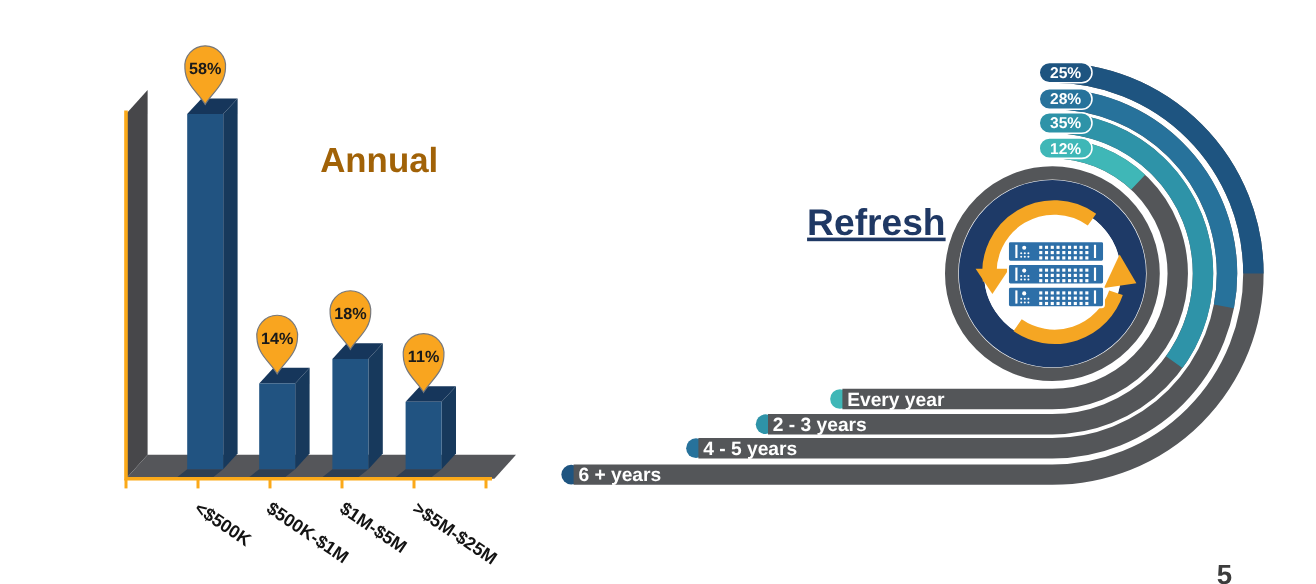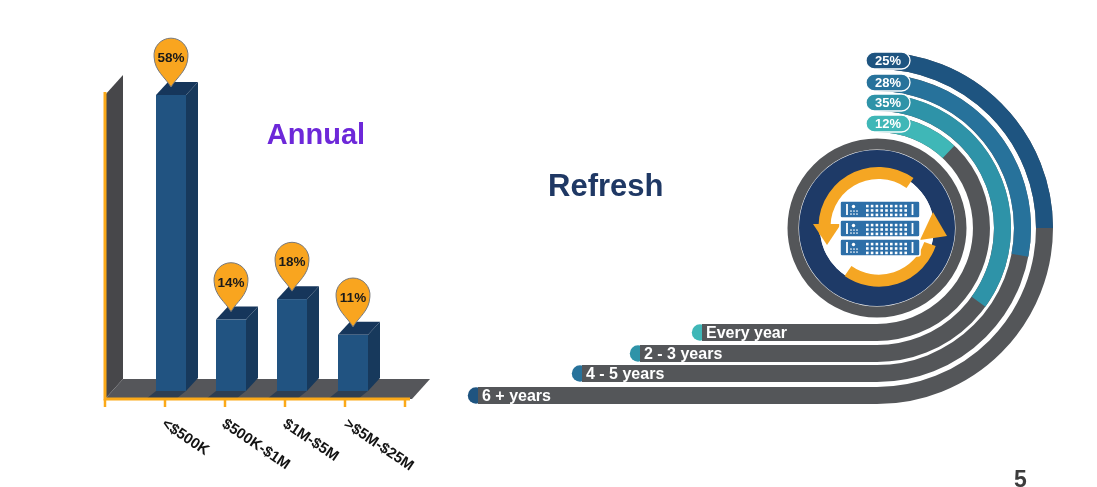--- a/index.html
+++ b/index.html
@@ -3,23 +3,23 @@
 <meta charset="utf-8">
 <style>
   html,body{margin:0;padding:0;}
   body{width:1097px;height:487px;background:#ffffff;overflow:hidden;position:relative;
        font-family:"Liberation Sans",sans-serif;}
   .slide{position:absolute;left:0;top:0;width:1097px;height:480px;background:#fff;}
   svg{position:absolute;top:0;}
   .annual-chart{left:0;width:500px;height:487px;}
   .refresh-chart{left:420px;width:677px;height:487px;}
   .annual-title{position:absolute;left:231px;top:116px;width:170px;text-align:center;
-       font-size:29px;font-weight:bold;color:#6d28d9;line-height:37px;letter-spacing:0px;}
-  .refresh-title{position:absolute;left:548px;top:164px;width:240px;text-align:left;
-       font-size:31px;font-weight:bold;color:#1F3864;line-height:44px;}
+       font-size:29px;font-weight:bold;color:#a16207;line-height:37px;letter-spacing:0px;}
+  .refresh-title{position:absolute;left:548px;top:164px;width:240px;text-align:right;
+       font-size:31px;font-weight:bold;color:#1F3864;line-height:44px;text-decoration:underline;}
   .page-number{position:absolute;left:1014px;top:466px;font-size:23px;font-weight:bold;color:#3C3C3C;}
   svg text{font-family:"Liberation Sans",sans-serif;}
 </style>
 </head>
 <body>
 
 <div class="slide">
 
   <svg class="annual-chart" id="annual-chart" viewBox="0 0 500 487">
       <polygon points="105,95 123,75 123,379 105,399" fill="#47474A"></polygon>

